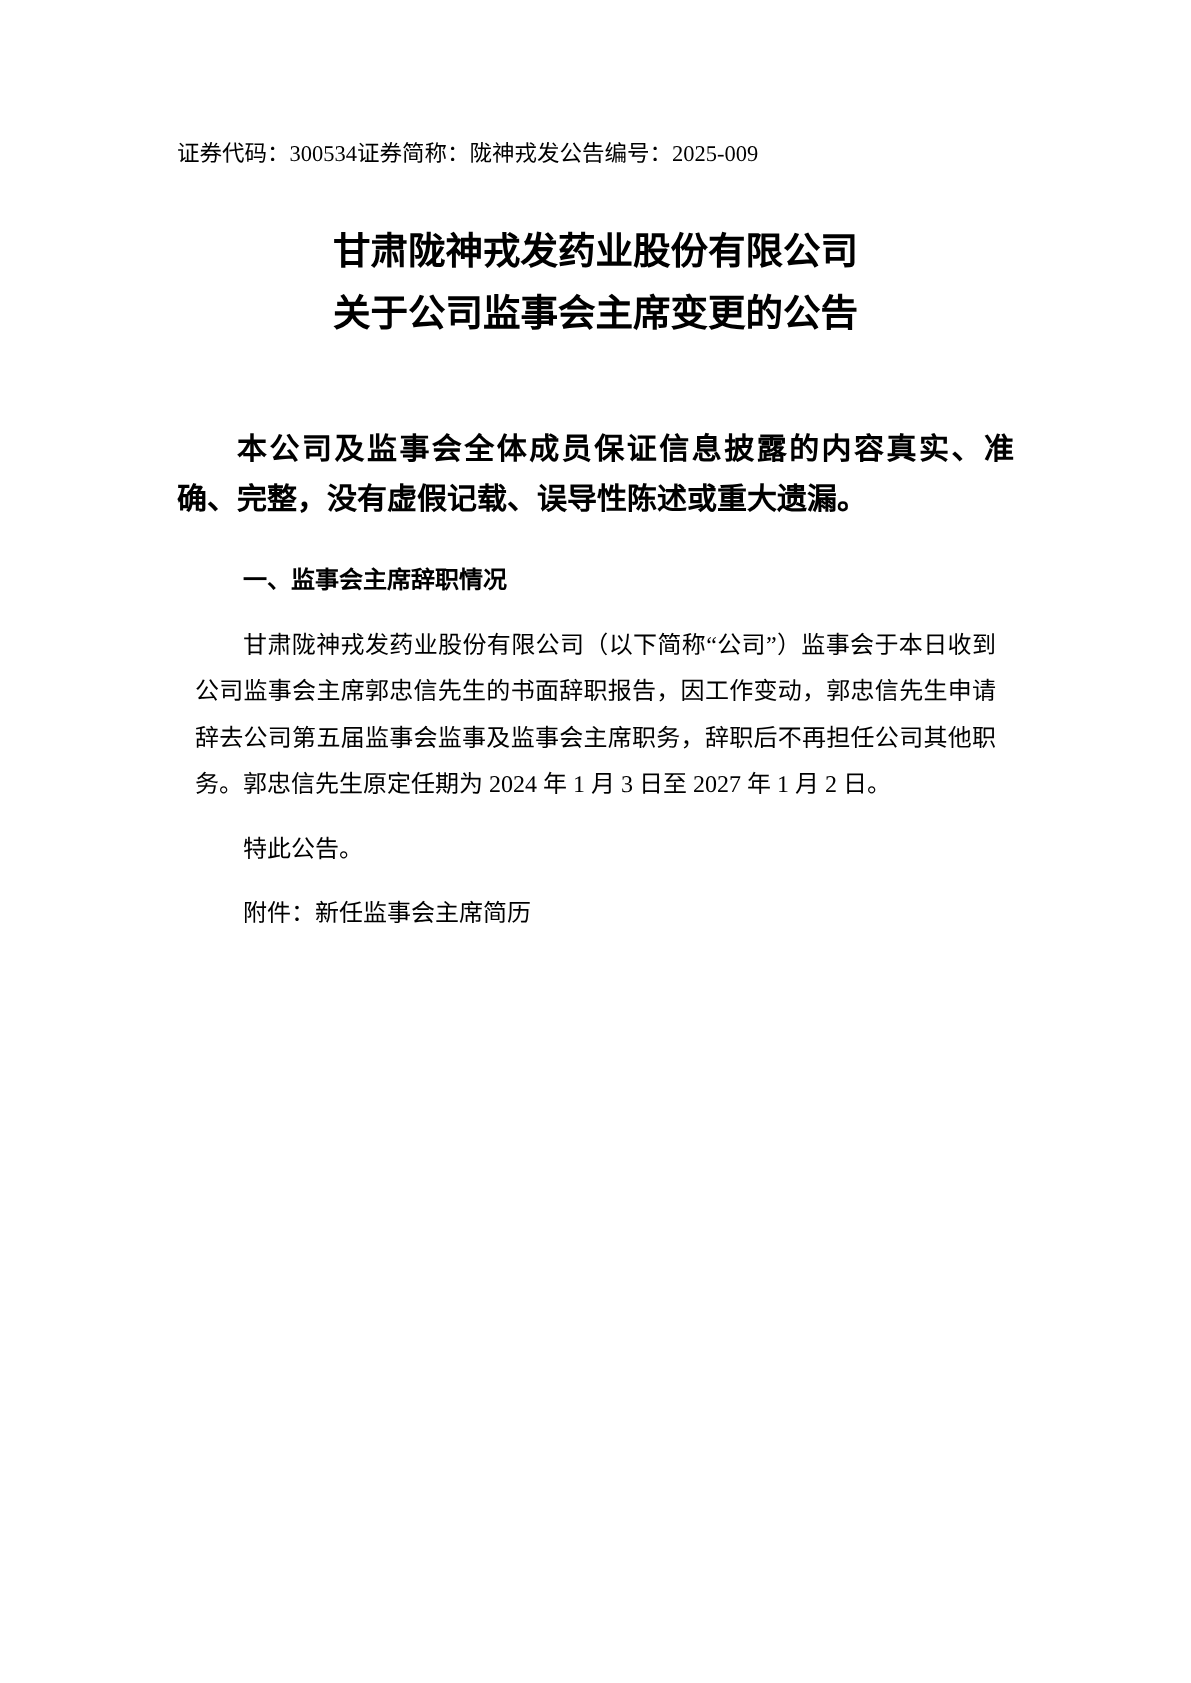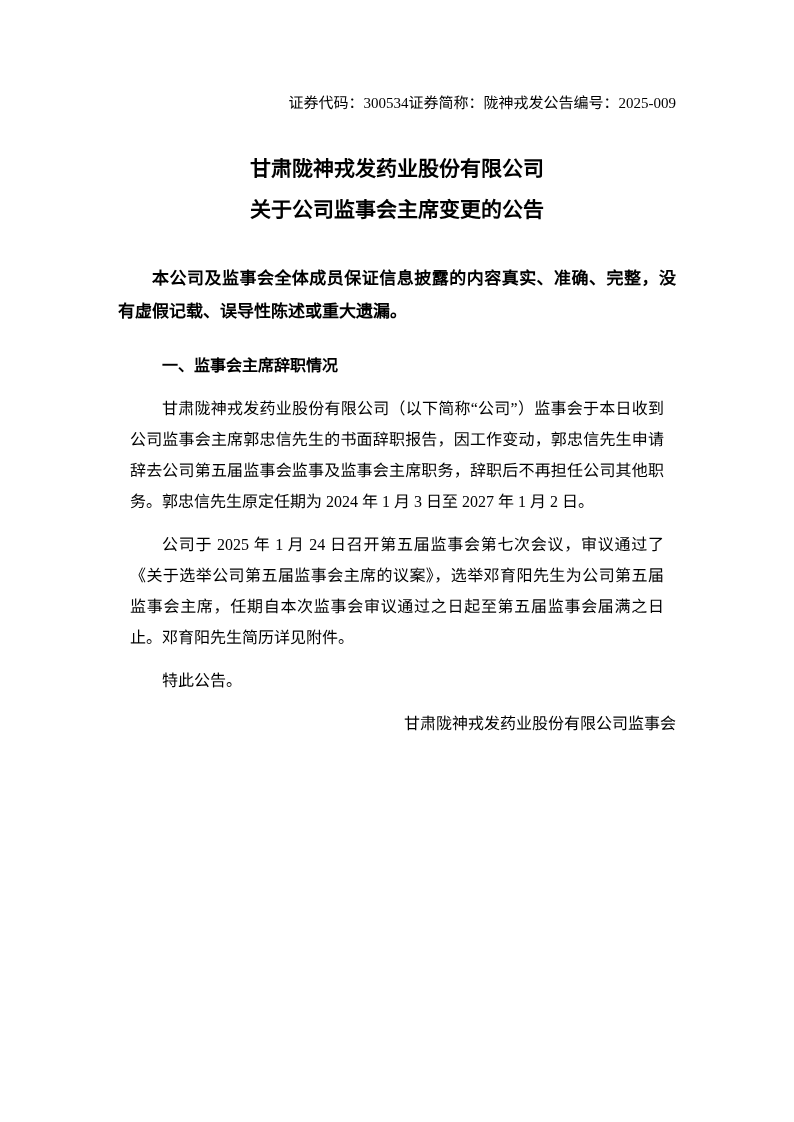--- a/index.html
+++ b/index.html
@@ -14,39 +14,39 @@
     margin: 0 auto;
     background: #ffffff;
     color: #000000;
     box-sizing: border-box;
     padding: 92px 118px 0 118px;
     overflow: hidden;
     font-family: "Liberation Serif", "DejaVu Serif", serif;
   }
   .doc-header {
     display: flex;
-    justify-content: flex-end;
+    justify-content: flex-start;
     align-items: baseline;
     font-size: 15px;
     line-height: 22px;
     white-space: nowrap;
   }
   .doc-title-block {
     margin-top: 34px;
     text-align: center;
     font-family: "Liberation Sans", "DejaVu Sans", sans-serif;
     font-weight: bold;
-    font-size: 21px;
+    font-size: 25px;
     line-height: 41px;
   }
   .statement {
-    margin: 32px 0 0 0;
+    margin: 54px 0 0 0;
     font-family: "Liberation Sans", "DejaVu Sans", sans-serif;
     font-weight: bold;
-    font-size: 17px;
+    font-size: 20px;
     line-height: 33px;
     text-indent: 2em;
     text-align: justify;
   }
   .body-text {
     margin-top: 22px;
     font-size: 16px;
     line-height: 31px;
     text-align: justify;
   }
@@ -83,21 +83,20 @@
   <div class="doc-title-block">
     <div>甘肃陇神戎发药业股份有限公司</div>
     <div>关于公司监事会主席变更的公告</div>
   </div>
 
   <p class="statement">本公司及监事会全体成员保证信息披露的内容真实、准确、完整，没有虚假记载、误导性陈述或重大遗漏。</p>
 
   <div class="body-text">
     <p class="section-heading">一、监事会主席辞职情况</p>
     <p>甘肃陇神戎发药业股份有限公司（以下简称“公司”）监事会于本日收到公司监事会主席郭忠信先生的书面辞职报告，因工作变动，郭忠信先生申请辞去公司第五届监事会监事及监事会主席职务，辞职后不再担任公司其他职务。郭忠信先生原定任期为 2024 年 1 月 3 日至 2027 年 1 月 2 日。</p>
-    <p>公司于 2025 年 1 月 24 日召开第五届监事会第七次会议，审议通过了《关于选举公司第五届监事会主席的议案》，选举邓育阳先生为公司第五届监事会主席，任期自本次监事会审议通过之日起至第五届监事会届满之日止。邓育阳先生简历详见附件。</p>
     <p>特此公告。</p>
+    <p>附件：新任监事会主席简历</p>
   </div>
 
   <div class="signature-block">
-    <div>甘肃陇神戎发药业股份有限公司监事会</div>
   </div>
 
 </div>
 
 </body></html>

